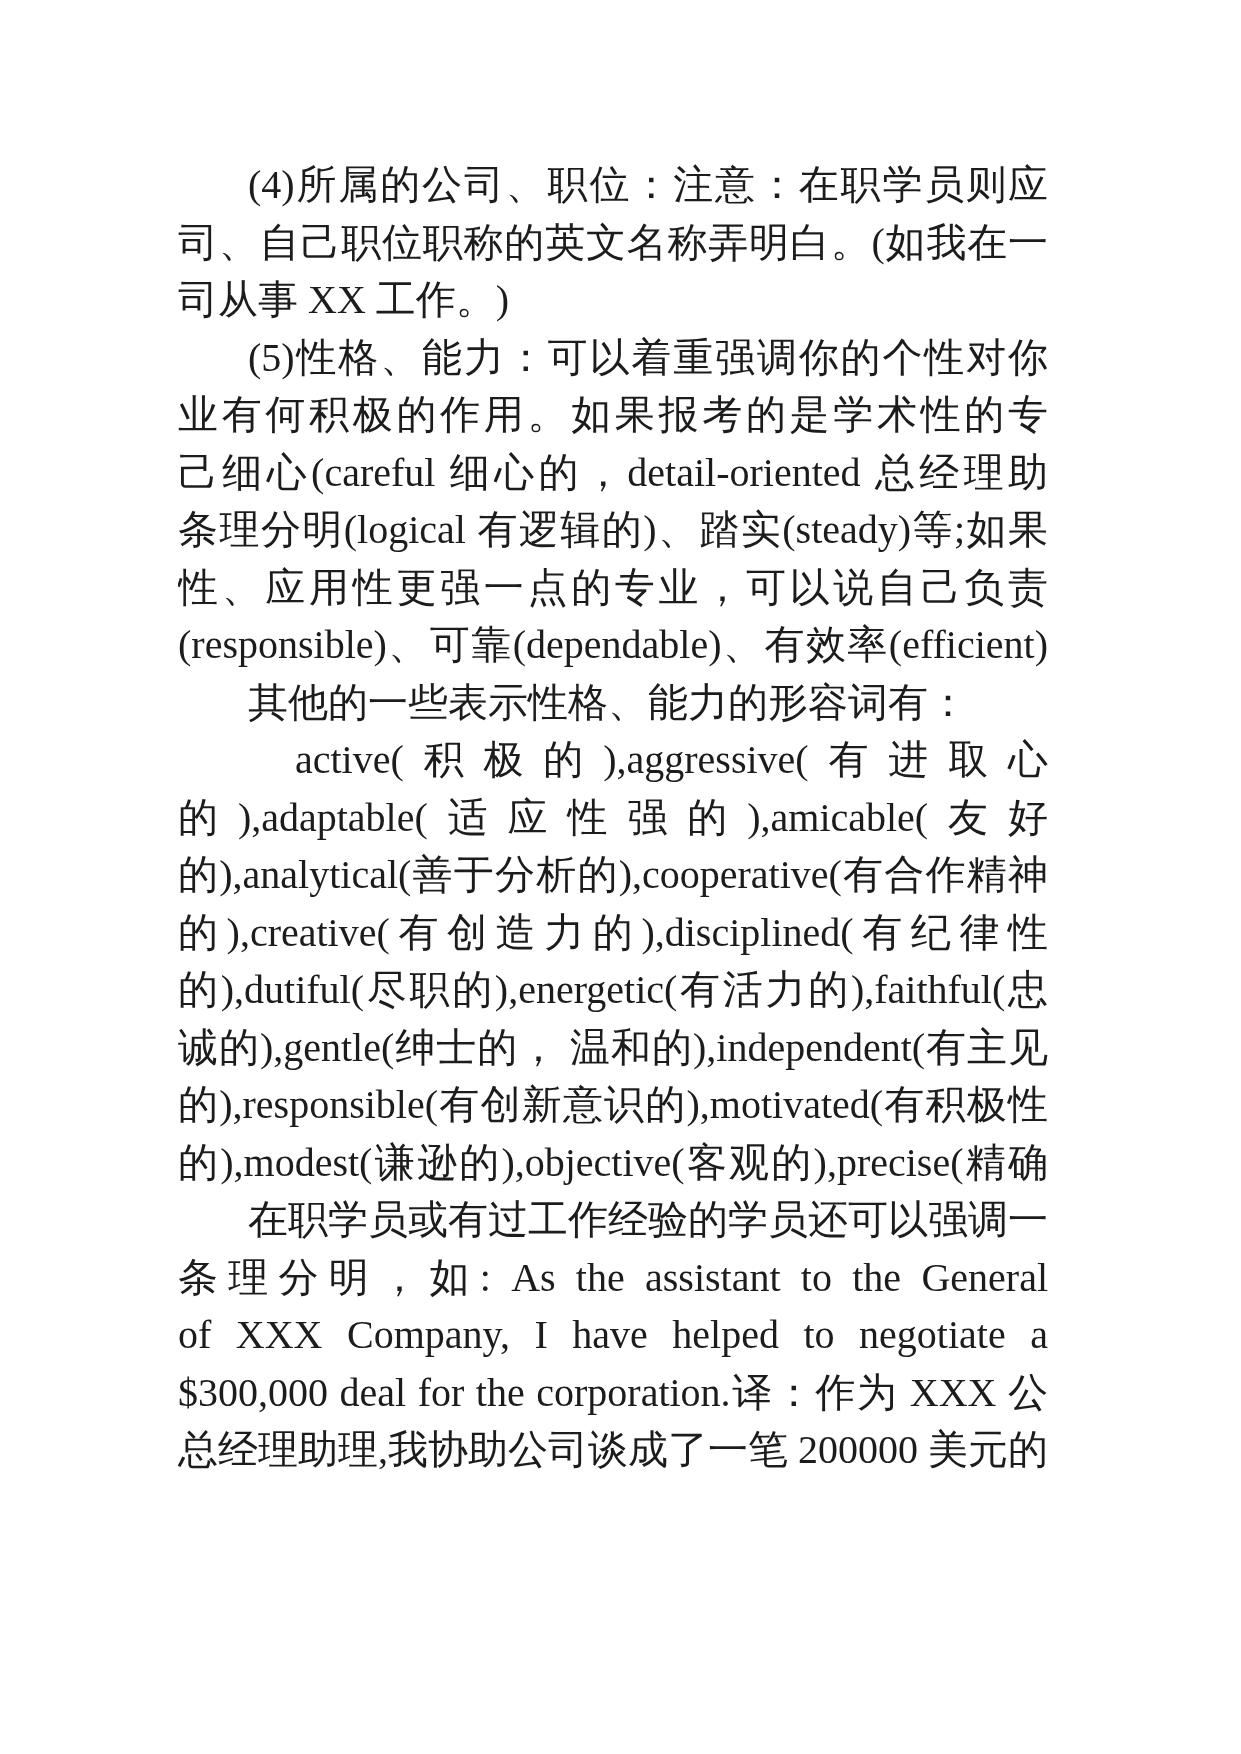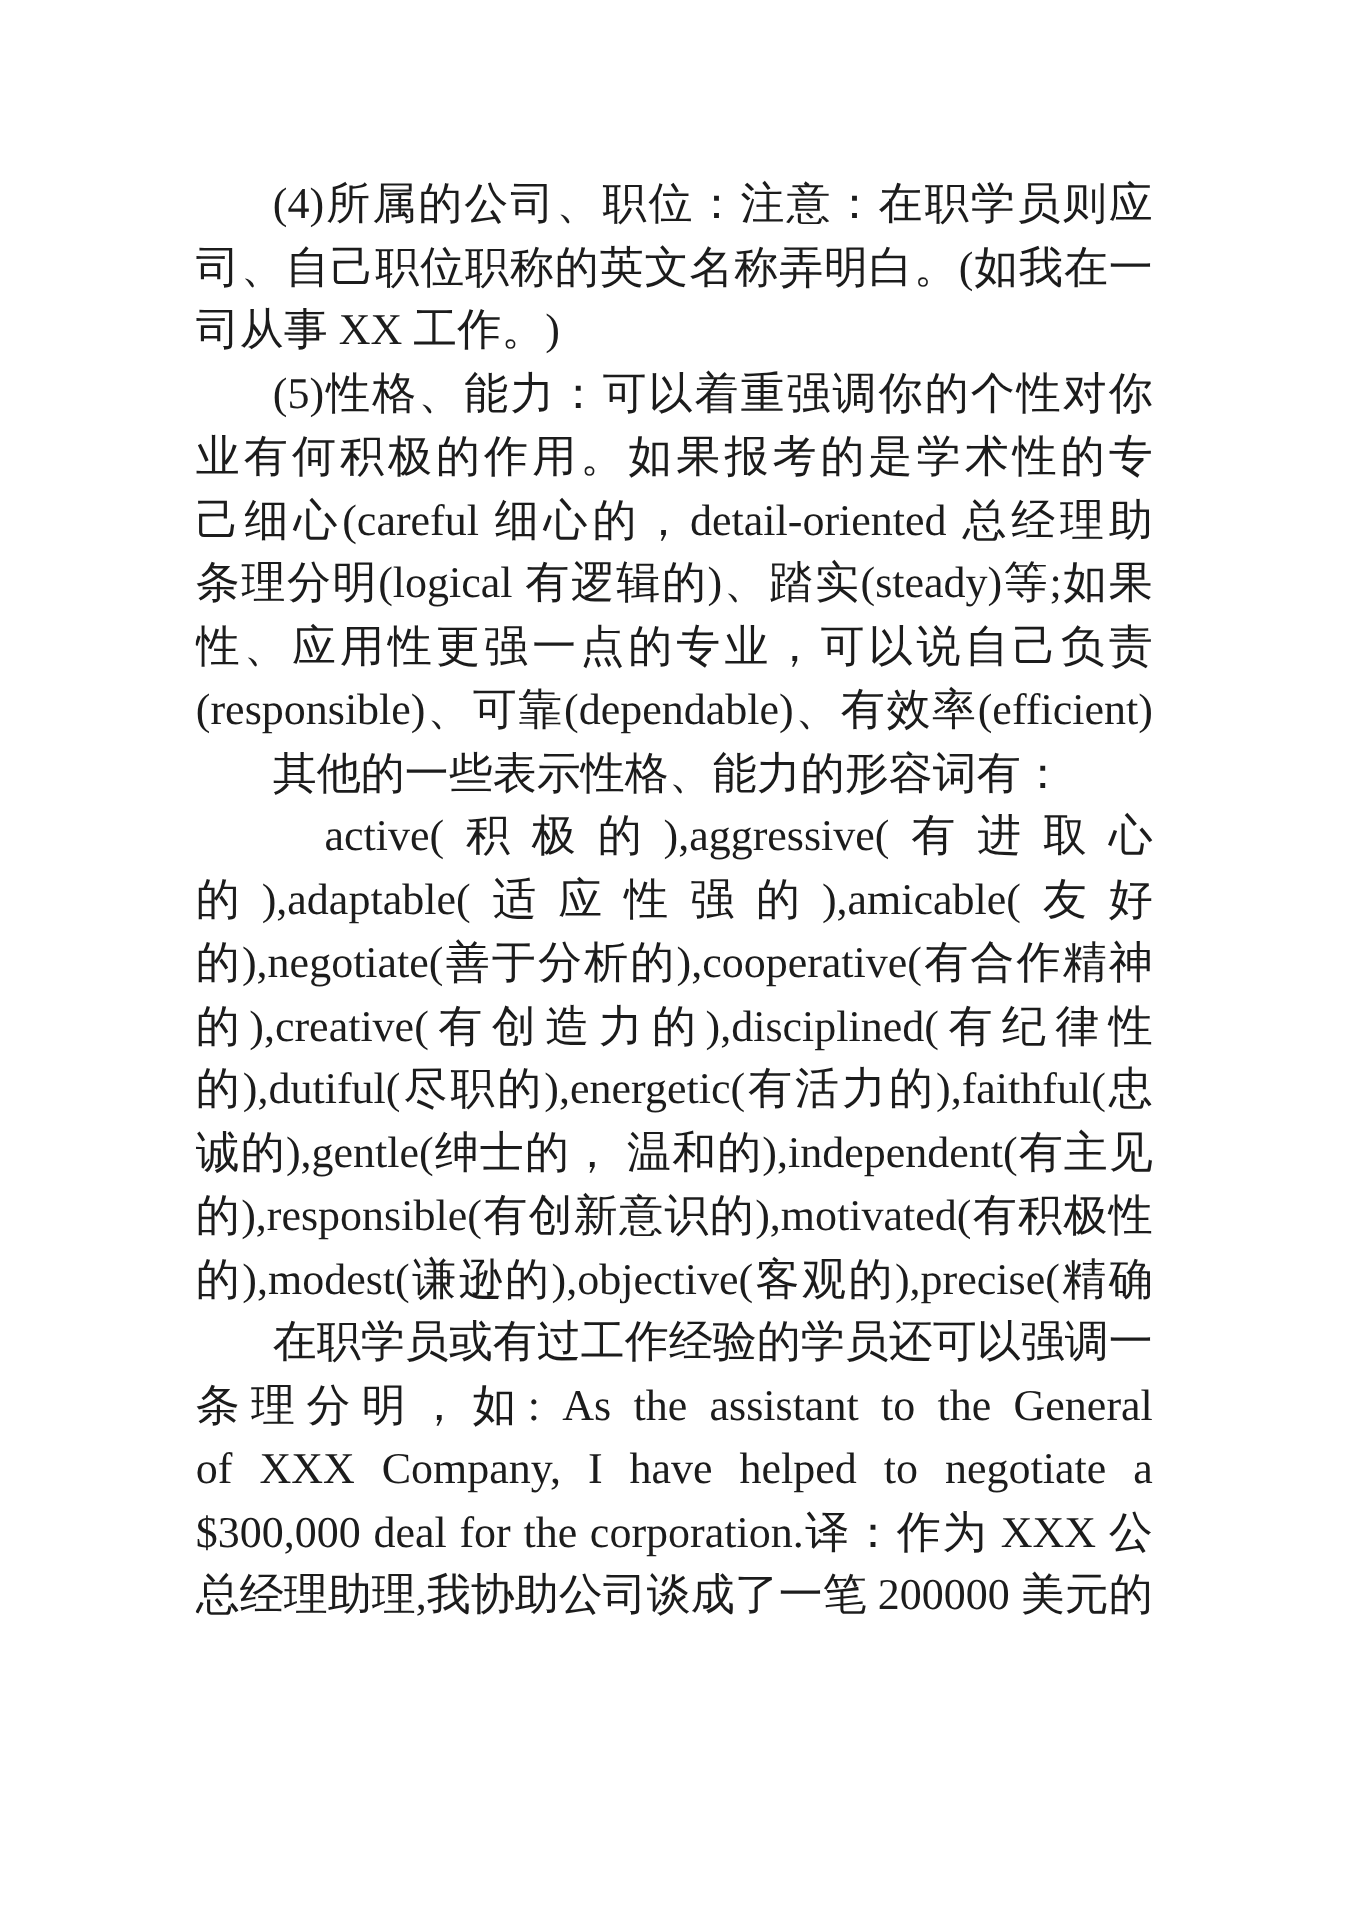--- a/index.html
+++ b/index.html
@@ -67,21 +67,21 @@
       <span class="ln">(responsible)、可靠(dependable)、有效率(efficient)等。</span>
     </p>
 
     <p class="para">
       <span class="ln ind2 end">其他的一些表示性格、能力的形容词有：</span>
     </p>
 
     <p class="para">
       <span class="ln ind3">active(积极的),aggressive(有进取心</span>
       <span class="ln">的),adaptable(适应性强的),amicable(友好</span>
-      <span class="ln">的),negotiate(善于分析的),cooperative(有合作精神</span>
+      <span class="ln">的),analytical(善于分析的),cooperative(有合作精神</span>
       <span class="ln">的),creative(有创造力的),disciplined(有纪律性</span>
       <span class="ln">的),dutiful(尽职的),energetic(有活力的),faithful(忠</span>
       <span class="ln">诚的),gentle(绅士的， 温和的),independent(有主见</span>
       <span class="ln">的),responsible(有创新意识的),motivated(有积极性</span>
       <span class="ln">的),modest(谦逊的),objective(客观的),precise(精确的</span>
     </p>
 
     <p class="para">
       <span class="ln ind2">在职学员或有过工作经验的学员还可以强调一下你的</span>
       <span class="ln">条理分明，如: As the assistant to the General Manger</span>

